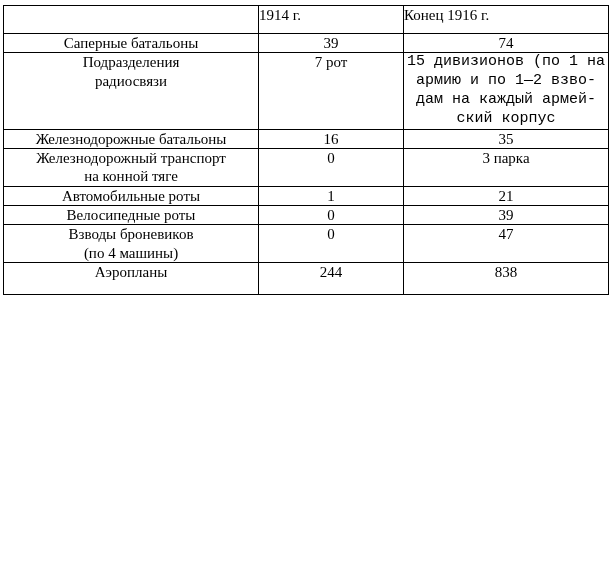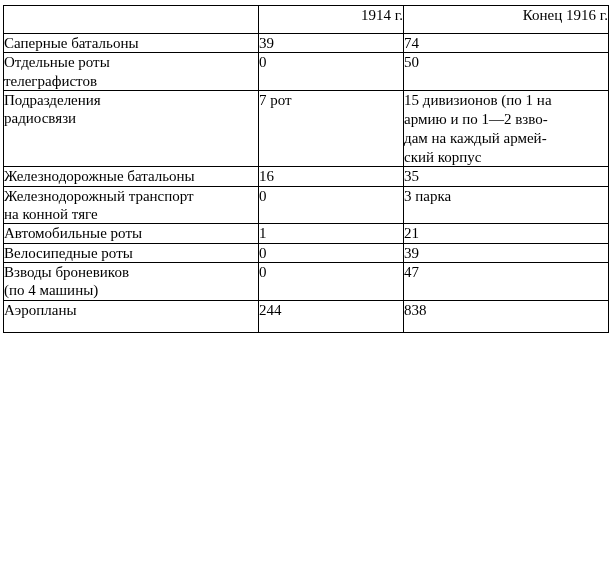--- a/index.html
+++ b/index.html
@@ -31,31 +31,33 @@
     border: 1px solid #000000;
     padding: 0;
     vertical-align: top;
   }
   col.c-label { width: 255px; }
   col.c-y1914 { width: 145px; }
   col.c-y1916 { width: 205px; }
 
   .cell-label {
     padding: 4px 2px 5px 7px;
-    text-align: left;
+    text-align: center;
   }
   .cell-num {
     padding: 4px 4px 5px 4px;
+    text-align: center;
     margin-left: 28px;
   }
   .cell-num.multi {
     line-height: 1.26;
+    font-family: Liberation Mono, monospace;
   }
   .head-cell {
-    text-align: right;
+    text-align: left;
     padding: 5px 4px 6px 4px;
   }
   .head-blank { padding: 0; }
 
   .frac {
     display: inline-block;
     white-space: nowrap;
   }
   .frac sup {
     font-size: 0.62em;
@@ -89,28 +91,20 @@
         <td class="head-cell">Конец 1916 г.</td>
       </tr>
 
       <tr>
         <td class="cell-label">Саперные батальоны</td>
         <td class="cell-num">39</td>
         <td class="cell-num">74</td>
       </tr>
 
 
-      <tr>
-        <td class="cell-label lines">
-          <span>Отдельные роты</span>
-          <span>телеграфистов</span>
-        </td>
-        <td class="cell-num">0</td>
-        <td class="cell-num">50</td>
-      </tr>
 
       <tr>
         <td class="cell-label lines">
           <span>Подразделения</span>
           <span>радиосвязи</span>
         </td>
         <td class="cell-num">7 рот</td>
         <td class="cell-num multi lines">
           <span>15 дивизионов (по 1 на</span>
           <span>армию и по 1—2 взво-</span>

